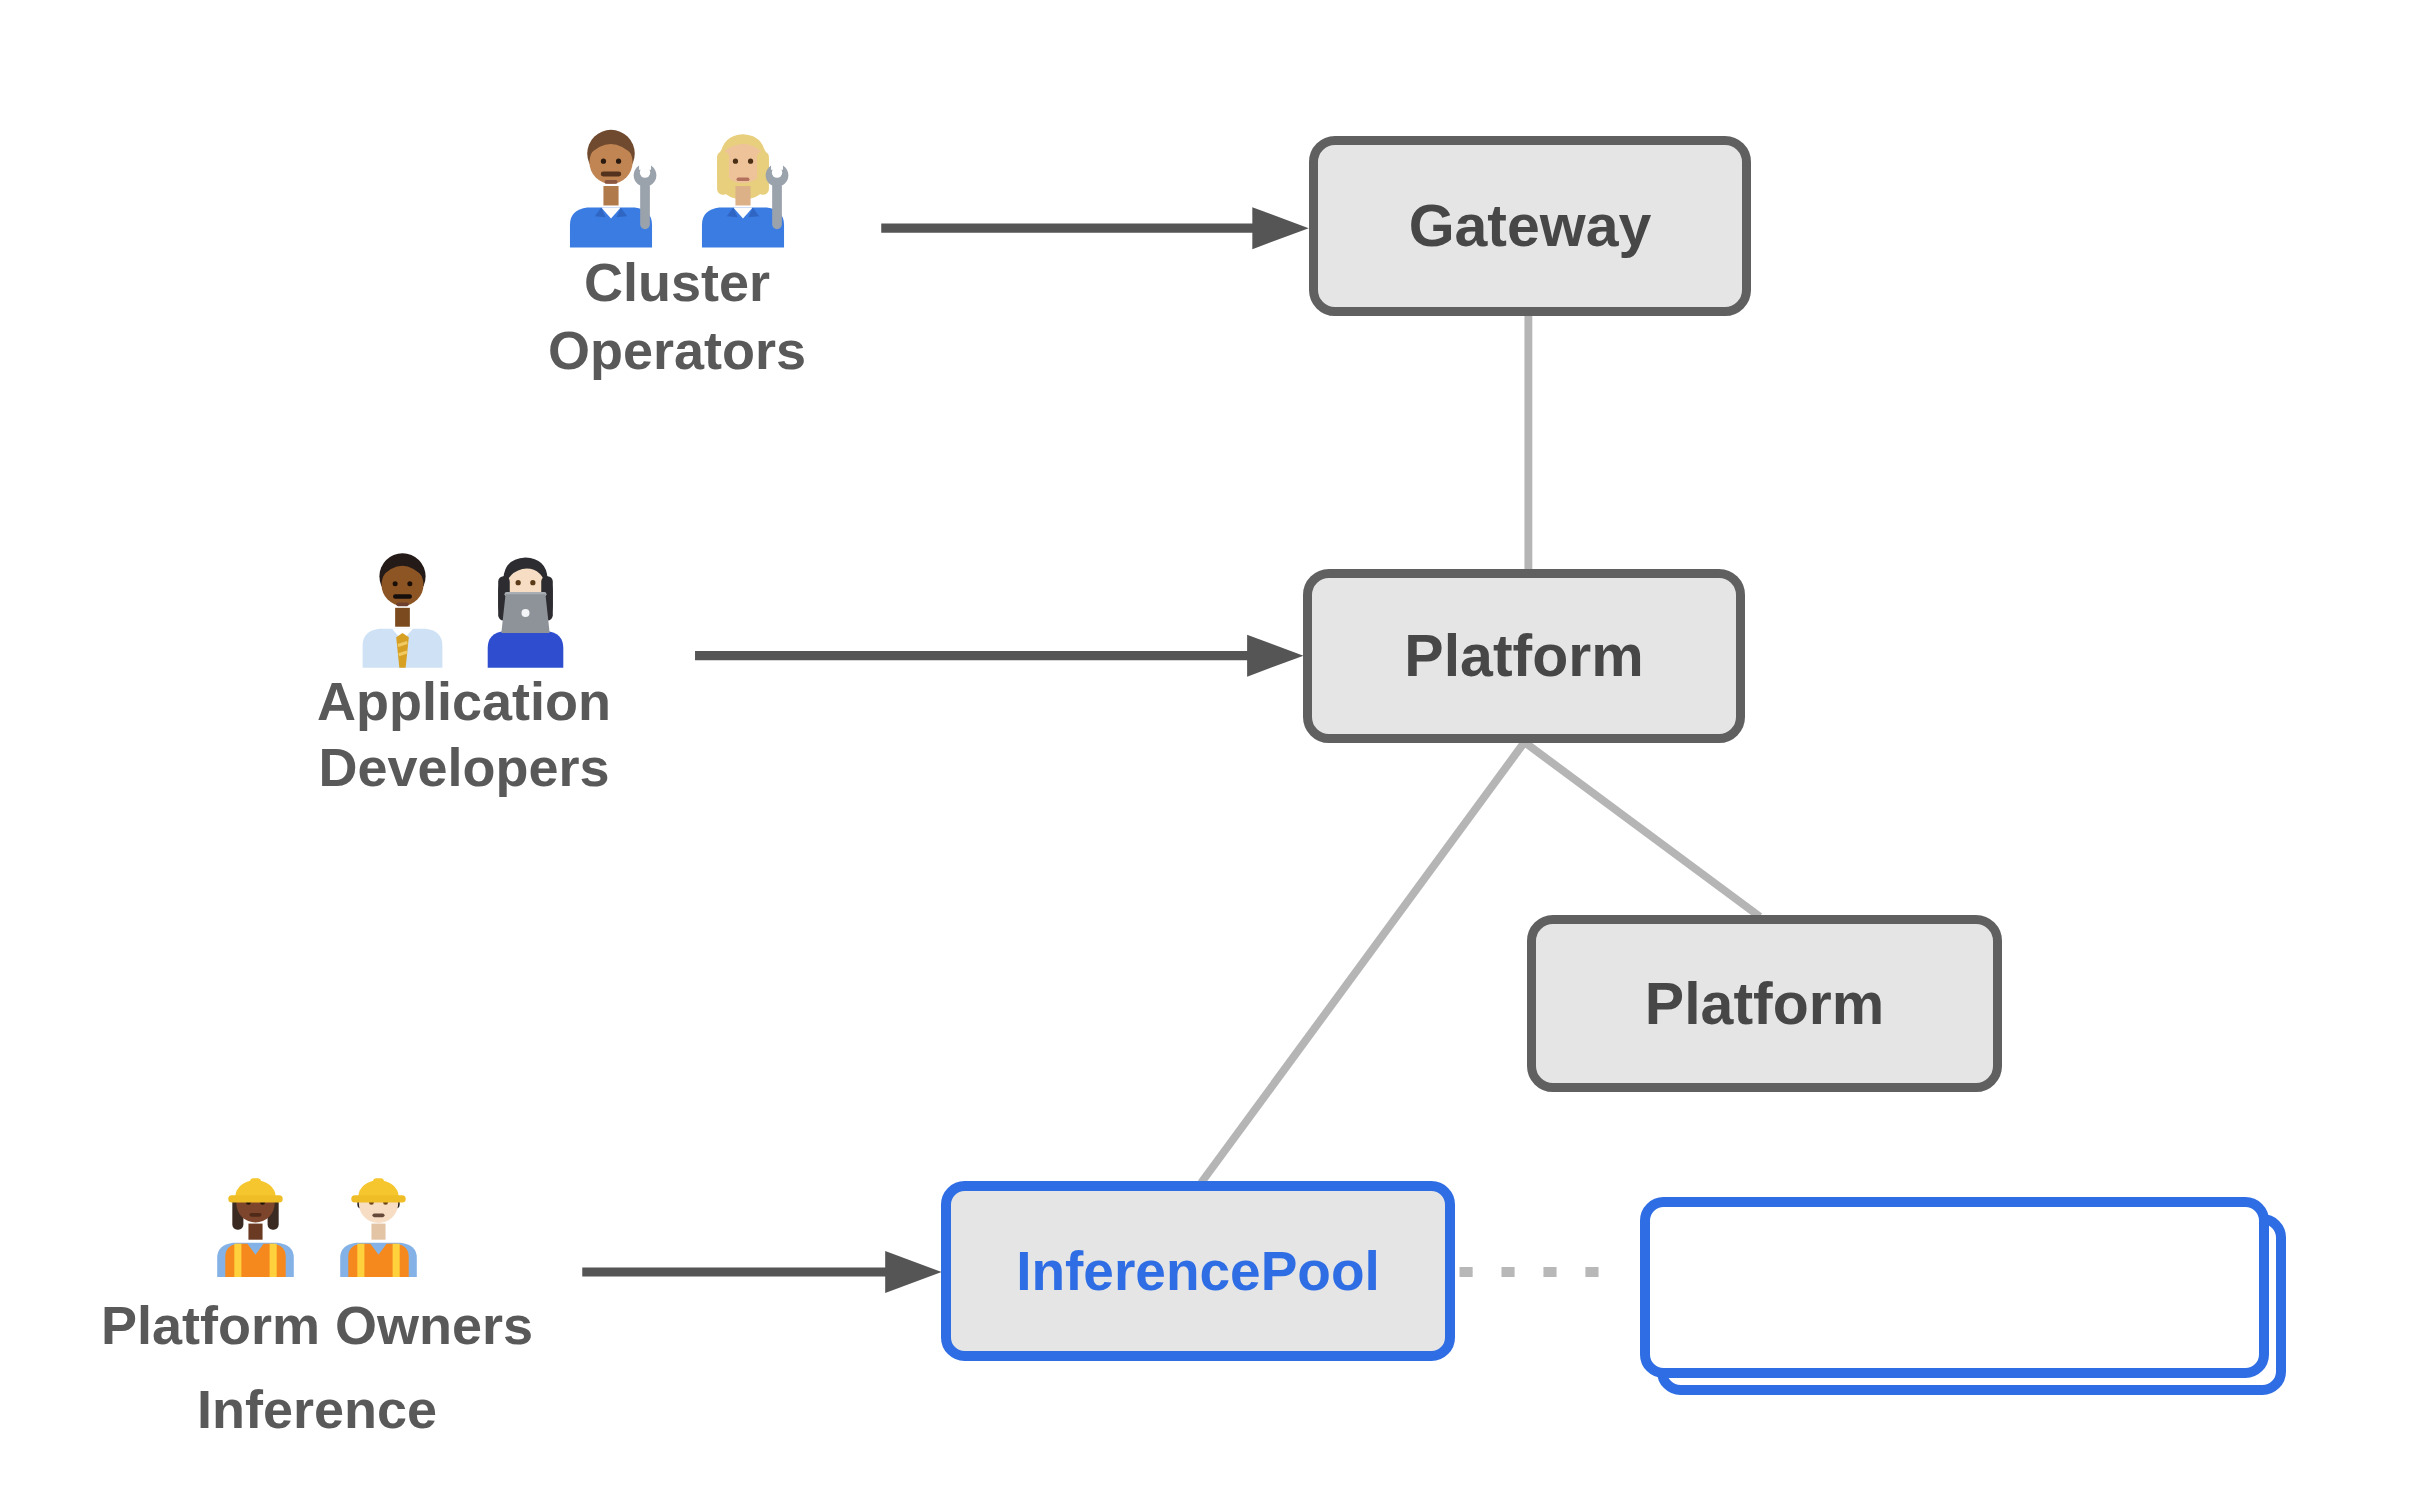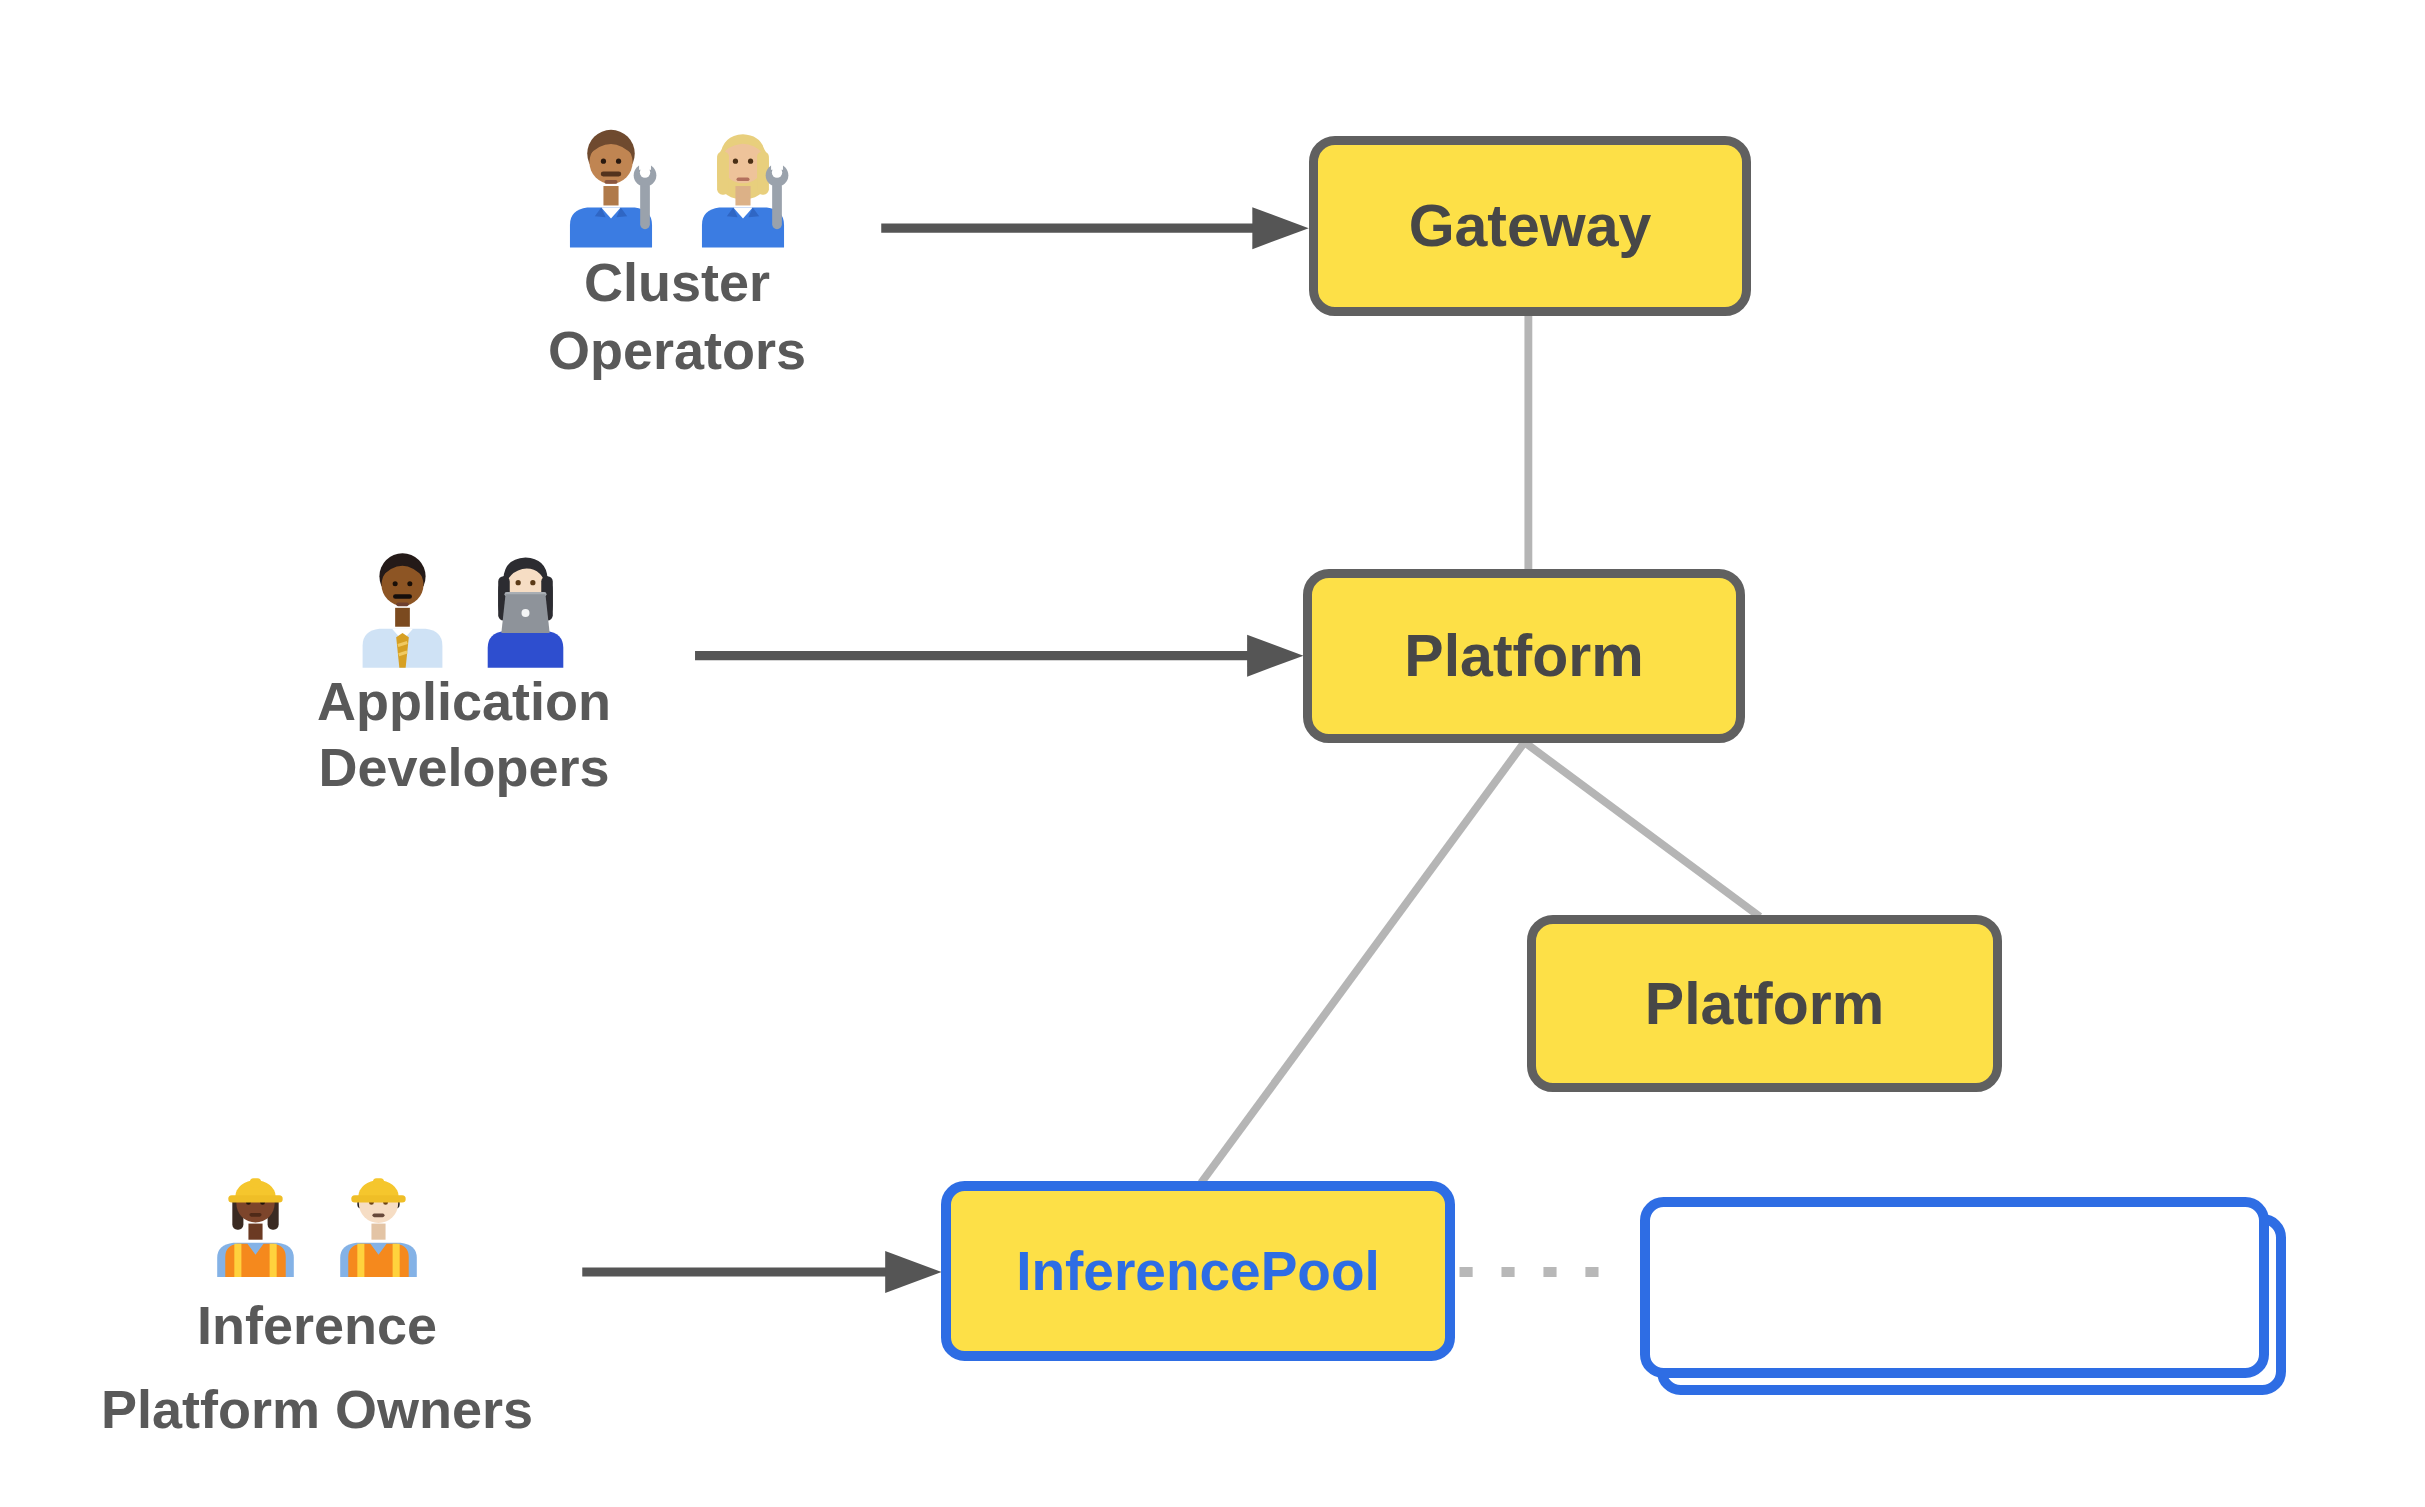--- a/index.html
+++ b/index.html
@@ -3,21 +3,21 @@
 <meta charset="utf-8">
 <style>
   html,body { margin:0; padding:0; background:#ffffff; }
   .canvas {
     position:relative; width:2426px; height:1508px; background:#ffffff;
     font-family:"Liberation Sans", sans-serif; overflow:hidden;
   }
   .overlay { position:absolute; left:0; top:0; width:2426px; height:1508px; z-index:1; }
 
   .node {
-    position:absolute; z-index:3; background:#fde047; box-sizing:border-box;
+    position:absolute; z-index:3; background:#e5e5e5; box-sizing:border-box;
     display:flex; align-items:center; justify-content:center;
     font-weight:bold; text-align:center; white-space:nowrap;
   }
   .node.gray { border:9.2px solid #606060; border-radius:26px; color:#474747; font-size:59px; }
   .node.blue { border:10.5px solid #2e6de4; border-radius:23.6px; color:#2e6de4; }
 
   #node-gateway        { left:1309px; top:136px;  width:442px; height:180px; }
   #node-httproute      { left:1303px; top:569px;  width:442px; height:174px; }
   #node-service        { left:1527px; top:915px; width:475px; height:177px; }
   #node-inferencepool  { left:941px; top:1181px; width:514px; height:180px; font-size:55px; }
@@ -192,18 +192,18 @@
         <rect x="44" y="64" width="12" height="3.6" rx="1.8" fill="#67493a"></rect>
         <path d="M30,47 A20,16 0 0 1 70,47 L70,50 L30,50 Z" fill="#f5c62d"></path>
         <rect x="44.5" y="29" width="11" height="9" rx="3.5" fill="#f5c62d"></rect>
         <rect x="23" y="46" width="54" height="7" rx="3.5" fill="#efbe27"></rect>
         <path d="M12,127 L12,108 Q12,95 28,93 L72,93 Q88,95 88,108 L88,127 Z" fill="#84b2e6"></path>
         <path d="M20,127 L20,107 Q20,96 32,94 L42,94 L50,105 L58,94 L68,94 Q80,96 80,107 L80,127 Z" fill="#f5891d"></path>
         <rect x="29" y="94" width="7" height="33" fill="#ffd23d"></rect>
         <rect x="64" y="94" width="7" height="33" fill="#ffd23d"></rect>
       </svg>
     </div>
+    <div class="persona-label" style="line-height:69px;">Platform Owners</div>
     <div class="persona-label" style="line-height:69px;">Inference</div>
-    <div class="persona-label" style="line-height:69px;">Platform Owners</div>
   </div>
 
 </div>
 
 
 </body></html>

